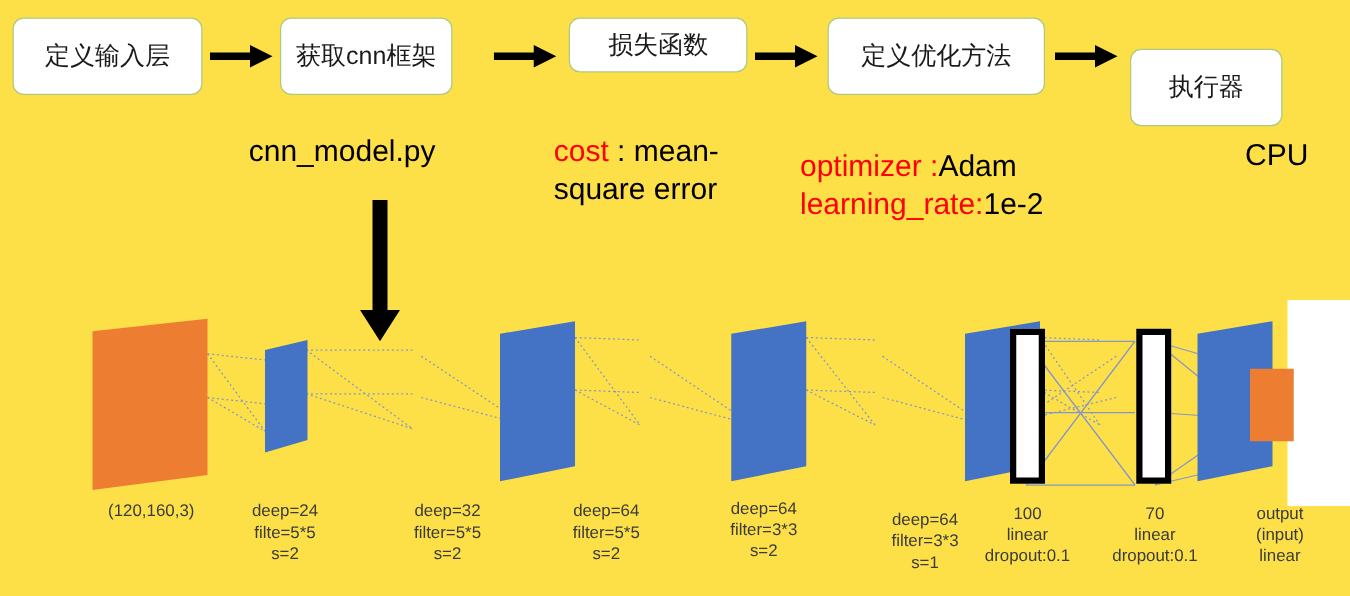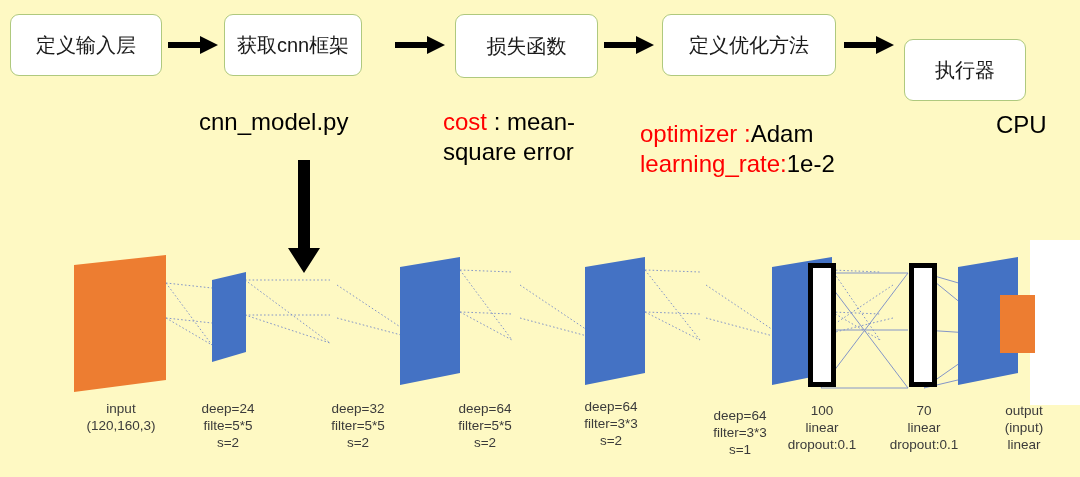--- a/index.html
+++ b/index.html
@@ -8,21 +8,21 @@
     background: #ffffff;
   }
   body {
     font-family: "Liberation Sans", sans-serif;
     color: #000000;
   }
   #canvas {
     position: relative;
     width: 1080px;
     height: 477px;
-    background: #fef9c3;
+    background: #fde047;
     overflow: hidden;
   }
 
   
   .flow-box {
     position: absolute;
     box-sizing: border-box;
     border: 1.6px solid #AFC97E;
     border-radius: 9px;
     background: #ffffff;
@@ -85,21 +85,21 @@
   </svg>
 
   <div class="flow-box" style="left:224px; top:14px; width:138px; height:62px;">
     <span>获取cnn框架</span>
   </div>
 
   <svg class="flow-arrow" style="left:395px; top:33px; width:52px;" viewBox="0 0 52 24">
     <path d="M0 9 L32 9 L32 3 L50 12 L32 21 L32 15 L0 15 Z" fill="#000000"></path>
   </svg>
 
-  <div class="flow-box" style="left:455px; top:14px; width:143px; height:64px;">
+  <div class="flow-box" style="left:455px; top:14px; width:143px; height:44px;">
     <span>损失函数</span>
   </div>
 
   <svg class="flow-arrow" style="left:604px; top:33px; width:52px;" viewBox="0 0 52 24">
     <path d="M0 9 L32 9 L32 3 L50 12 L32 21 L32 15 L0 15 Z" fill="#000000"></path>
   </svg>
 
   <div class="flow-box" style="left:662px; top:14px; width:174px; height:62px;">
     <span>定义优化方法</span>
   </div>
@@ -232,21 +232,20 @@
   <div style="position:absolute; left:808px; top:263px; width:28px; height:124px;
               background:#FFFFFF; border:5px solid #000000; box-sizing:border-box;"></div>
 
   <div style="position:absolute; left:909px; top:263px; width:28px; height:124px;
               background:#FFFFFF; border:5px solid #000000; box-sizing:border-box;"></div>
 
   <div style="position:absolute; left:1000px; top:295px; width:35px; height:58px;
               background:#ED7D31;"></div>
 
   <div class="cap" style="left:56px; top:400px; width:130px;">
-    <span class="cap-line">input</span>
     <span class="cap-line">(120,160,3)</span>
   </div>
 
   <div class="cap" style="left:173px; top:400px; width:110px;">
     <span class="cap-line">deep=24</span>
     <span class="cap-line">filte=5*5</span>
     <span class="cap-line">s=2</span>
   </div>
 
   <div class="cap" style="left:303px; top:400px; width:110px;">

